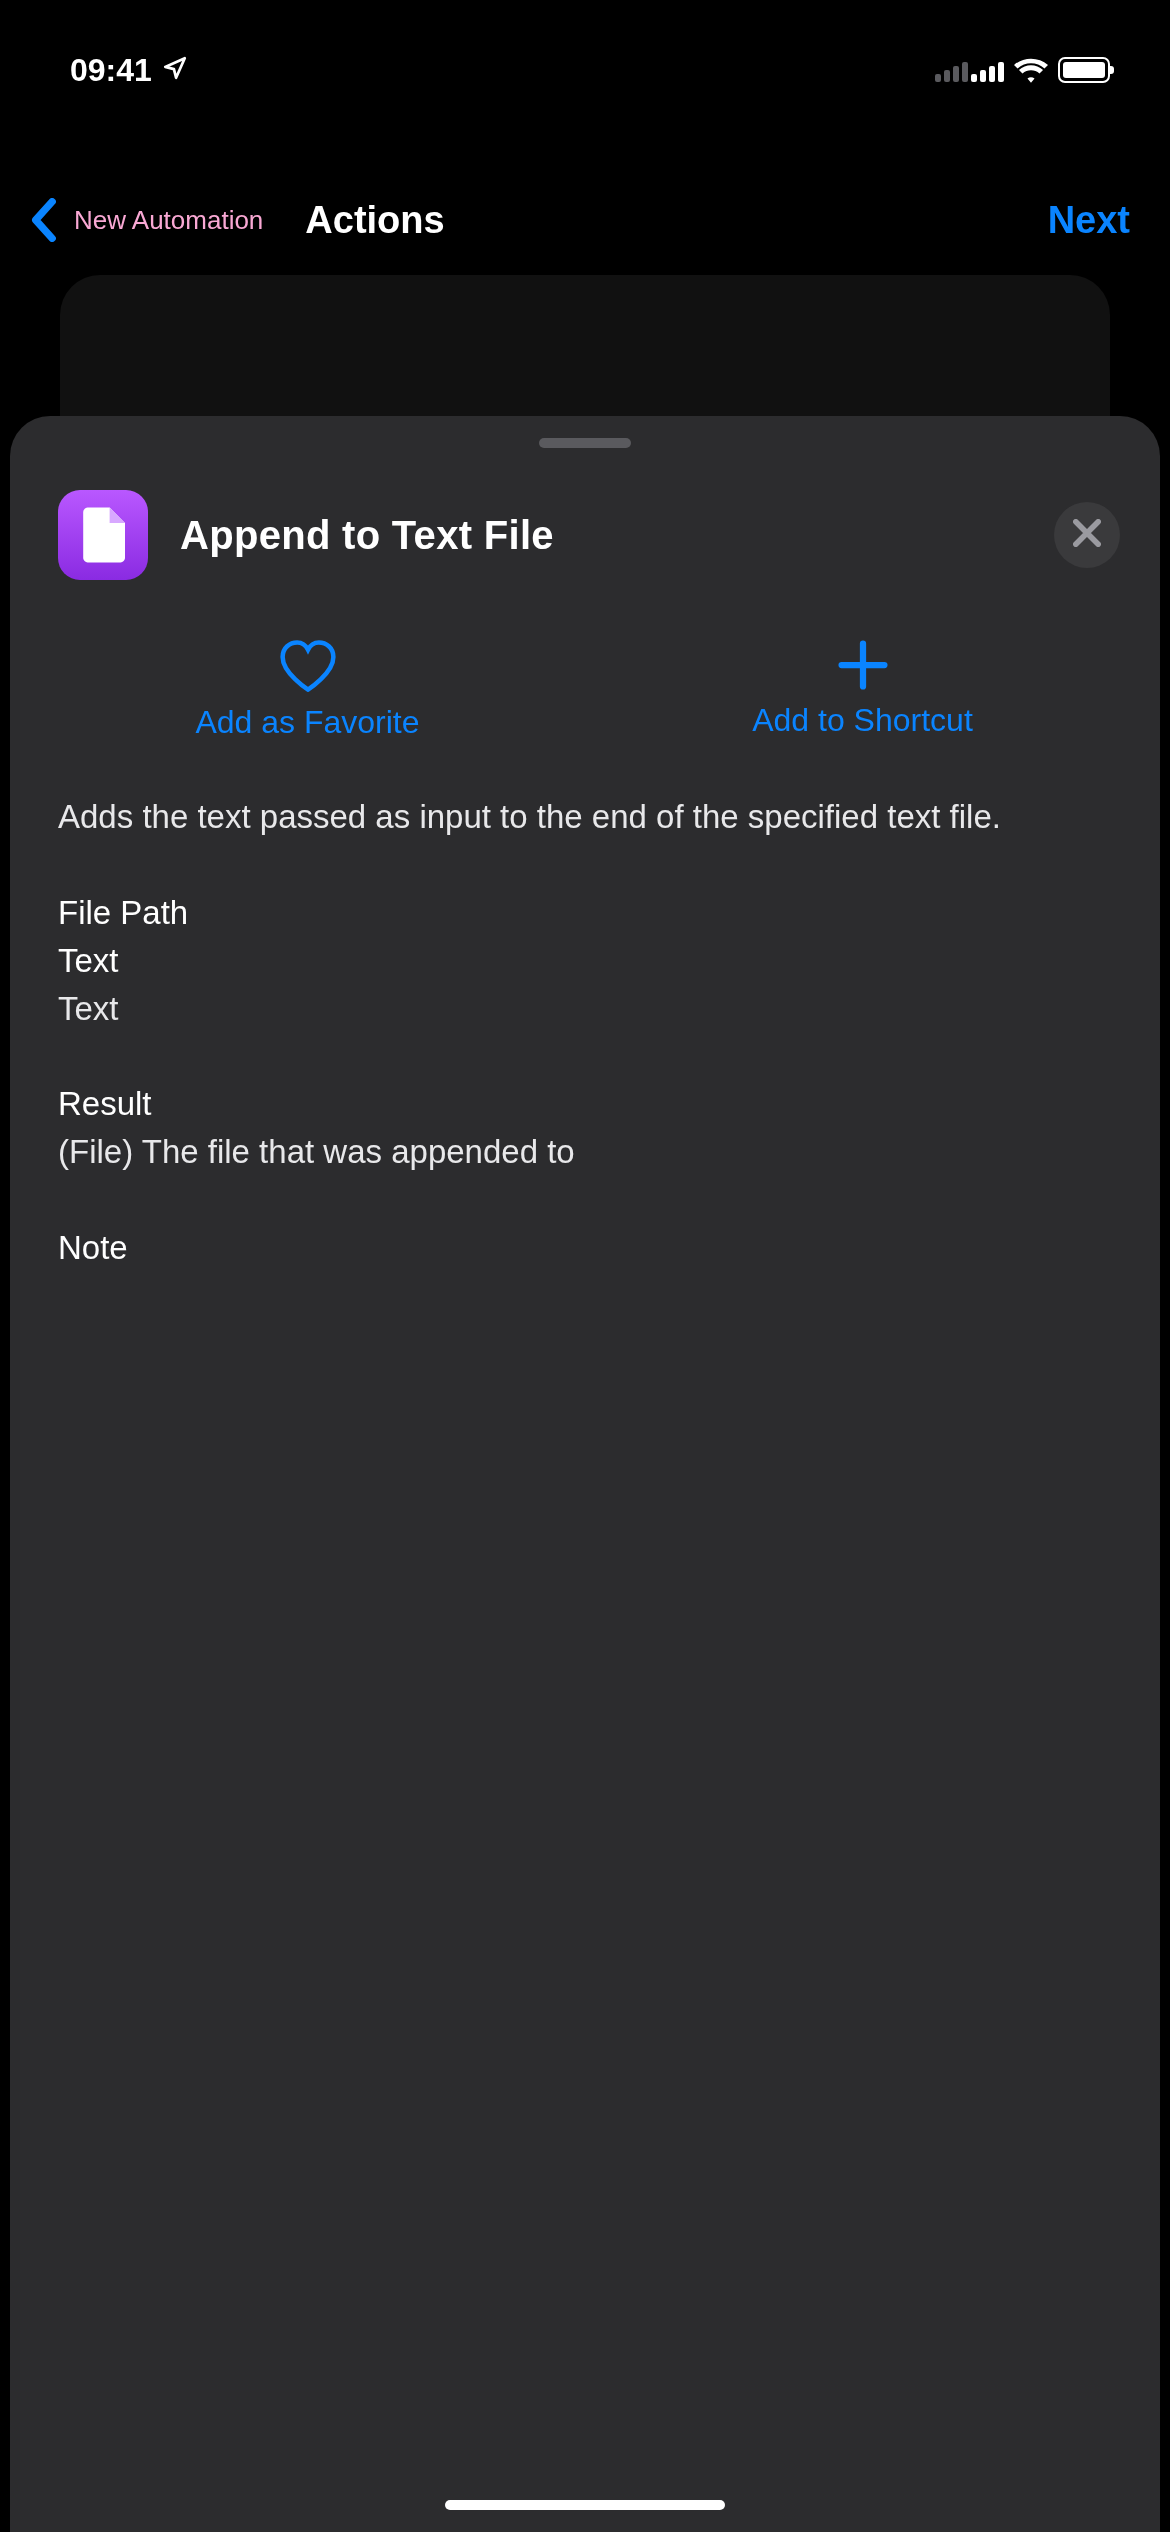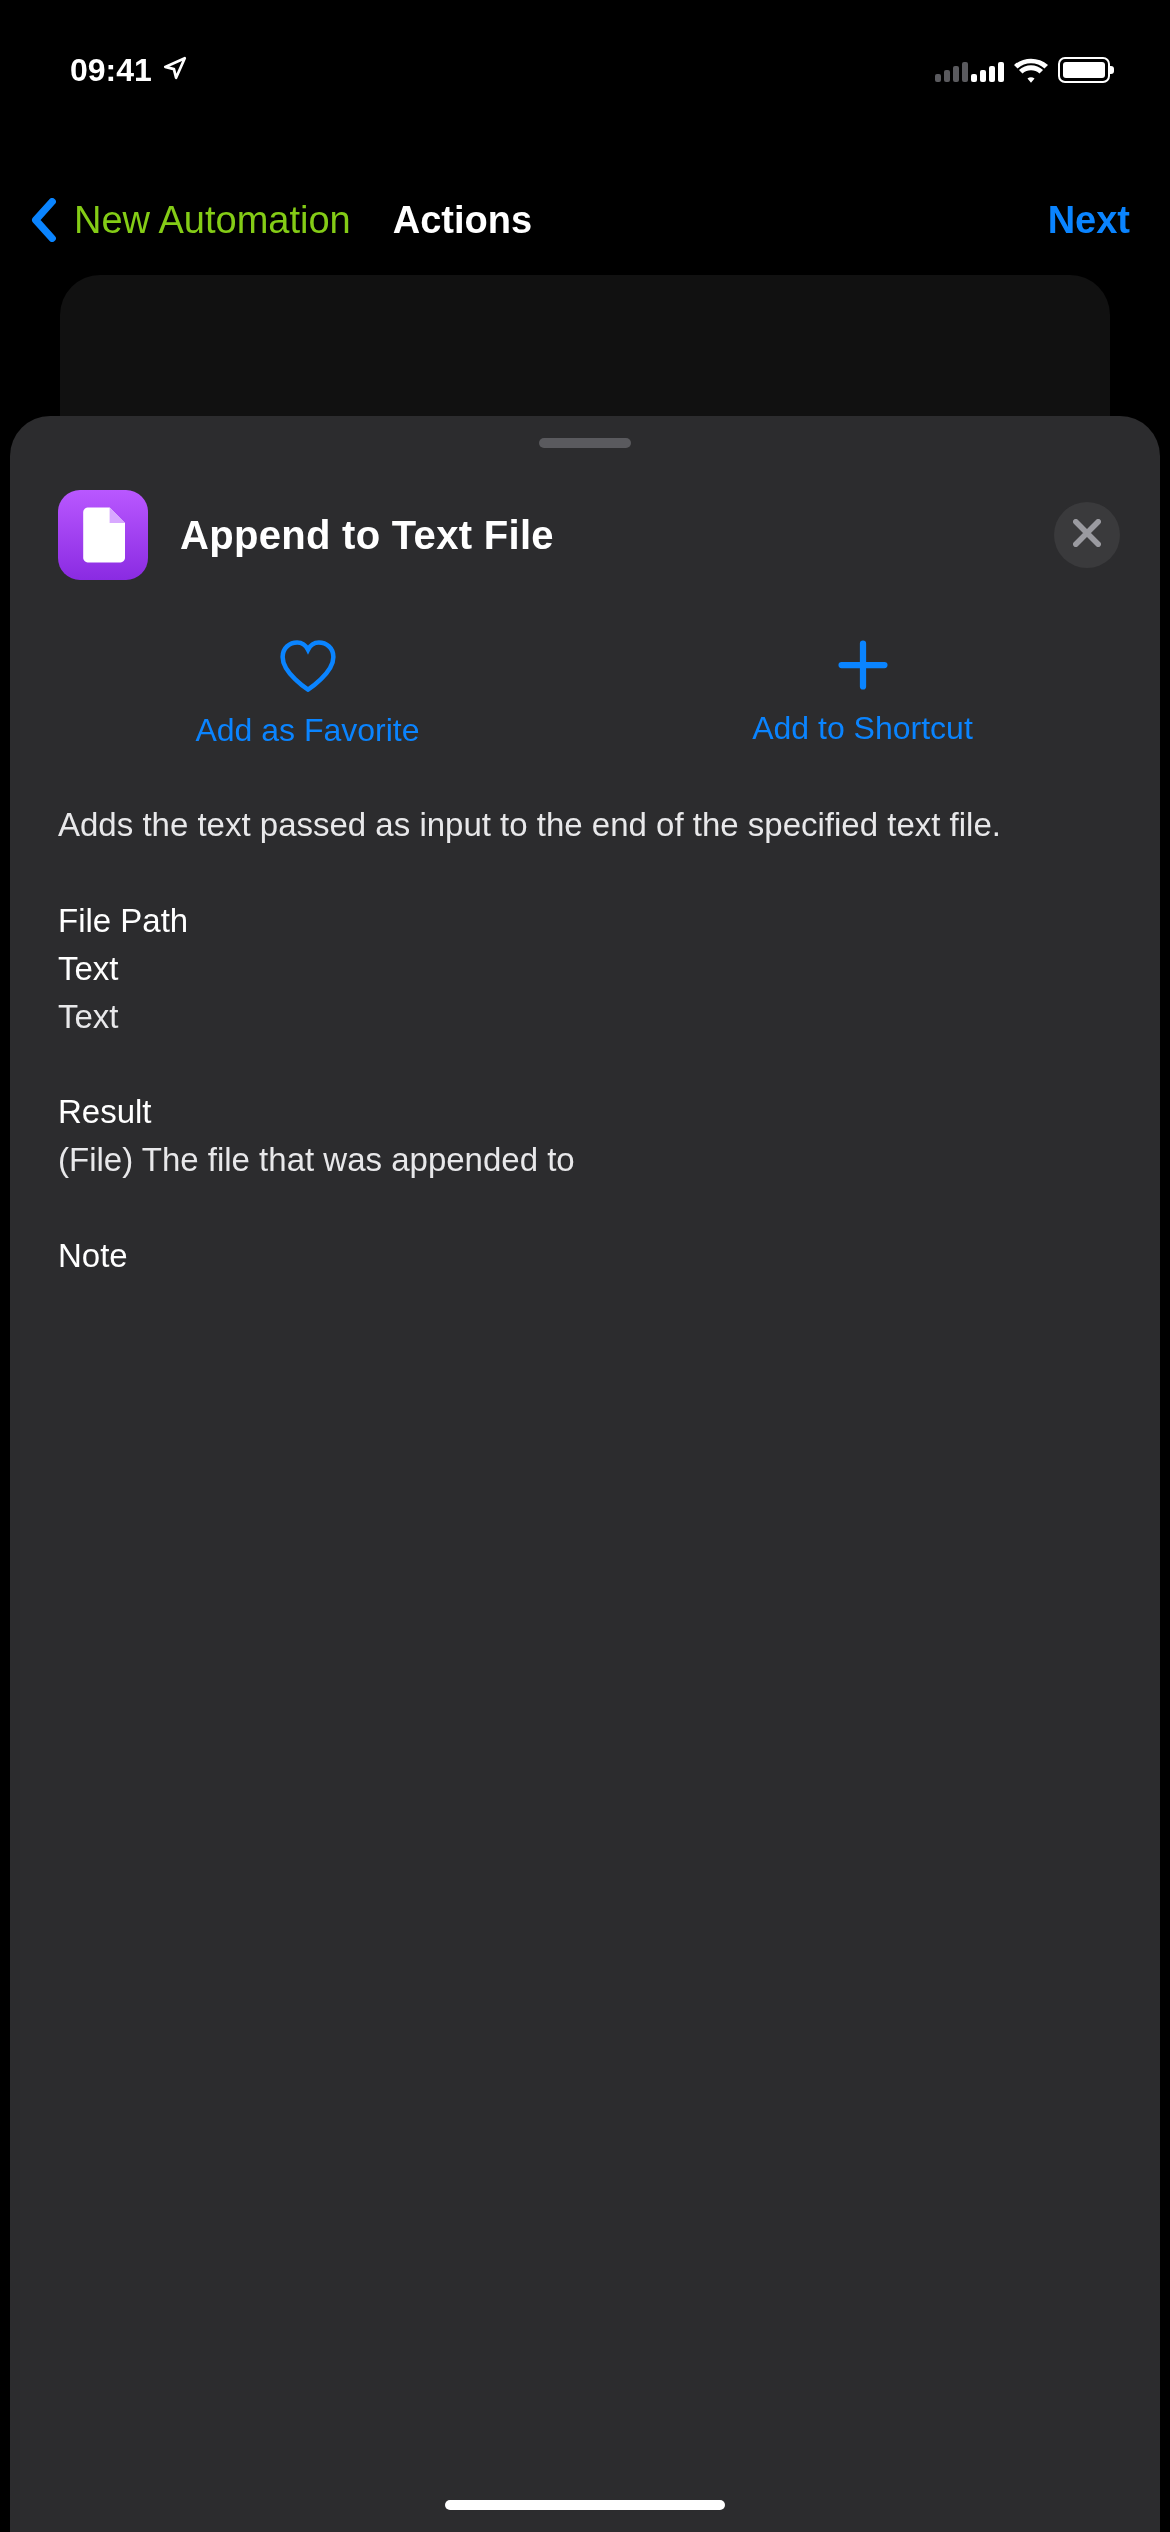--- a/index.html
+++ b/index.html
@@ -88,22 +88,22 @@
       padding: 40px 40px 20px 30px;
       height: 140px;
     }
     .nav-left {
       display: flex;
       align-items: center;
       gap: 18px;
     }
     .chevron-back svg { display: block; }
     .nav-back-label {
-      color: #84cc16;
-      font-size: 38px;
+      color: #f9a8d4;
+      font-size: 26px;
       font-weight: 400;
     }
     .nav-title {
       font-size: 38px;
       font-weight: 600;
       color: #fff;
       margin-left: 24px;
     }
     .nav-next {
       color: #0a84ff;
@@ -161,21 +161,21 @@
     .actions-row {
       display: flex;
       justify-content: space-around;
       padding: 60px 20px 52px 20px;
     }
     .action-btn {
       flex: 1;
       display: flex;
       flex-direction: column;
       align-items: center;
-      gap: 16px;
+      gap: 8px;
       color: #0a84ff;
     }
     .action-btn-label {
       font-size: 32px;
     }
     .details {
       padding: 0 48px;
       font-size: 33px;
       line-height: 1.45;
       color: #e8e8ea;

